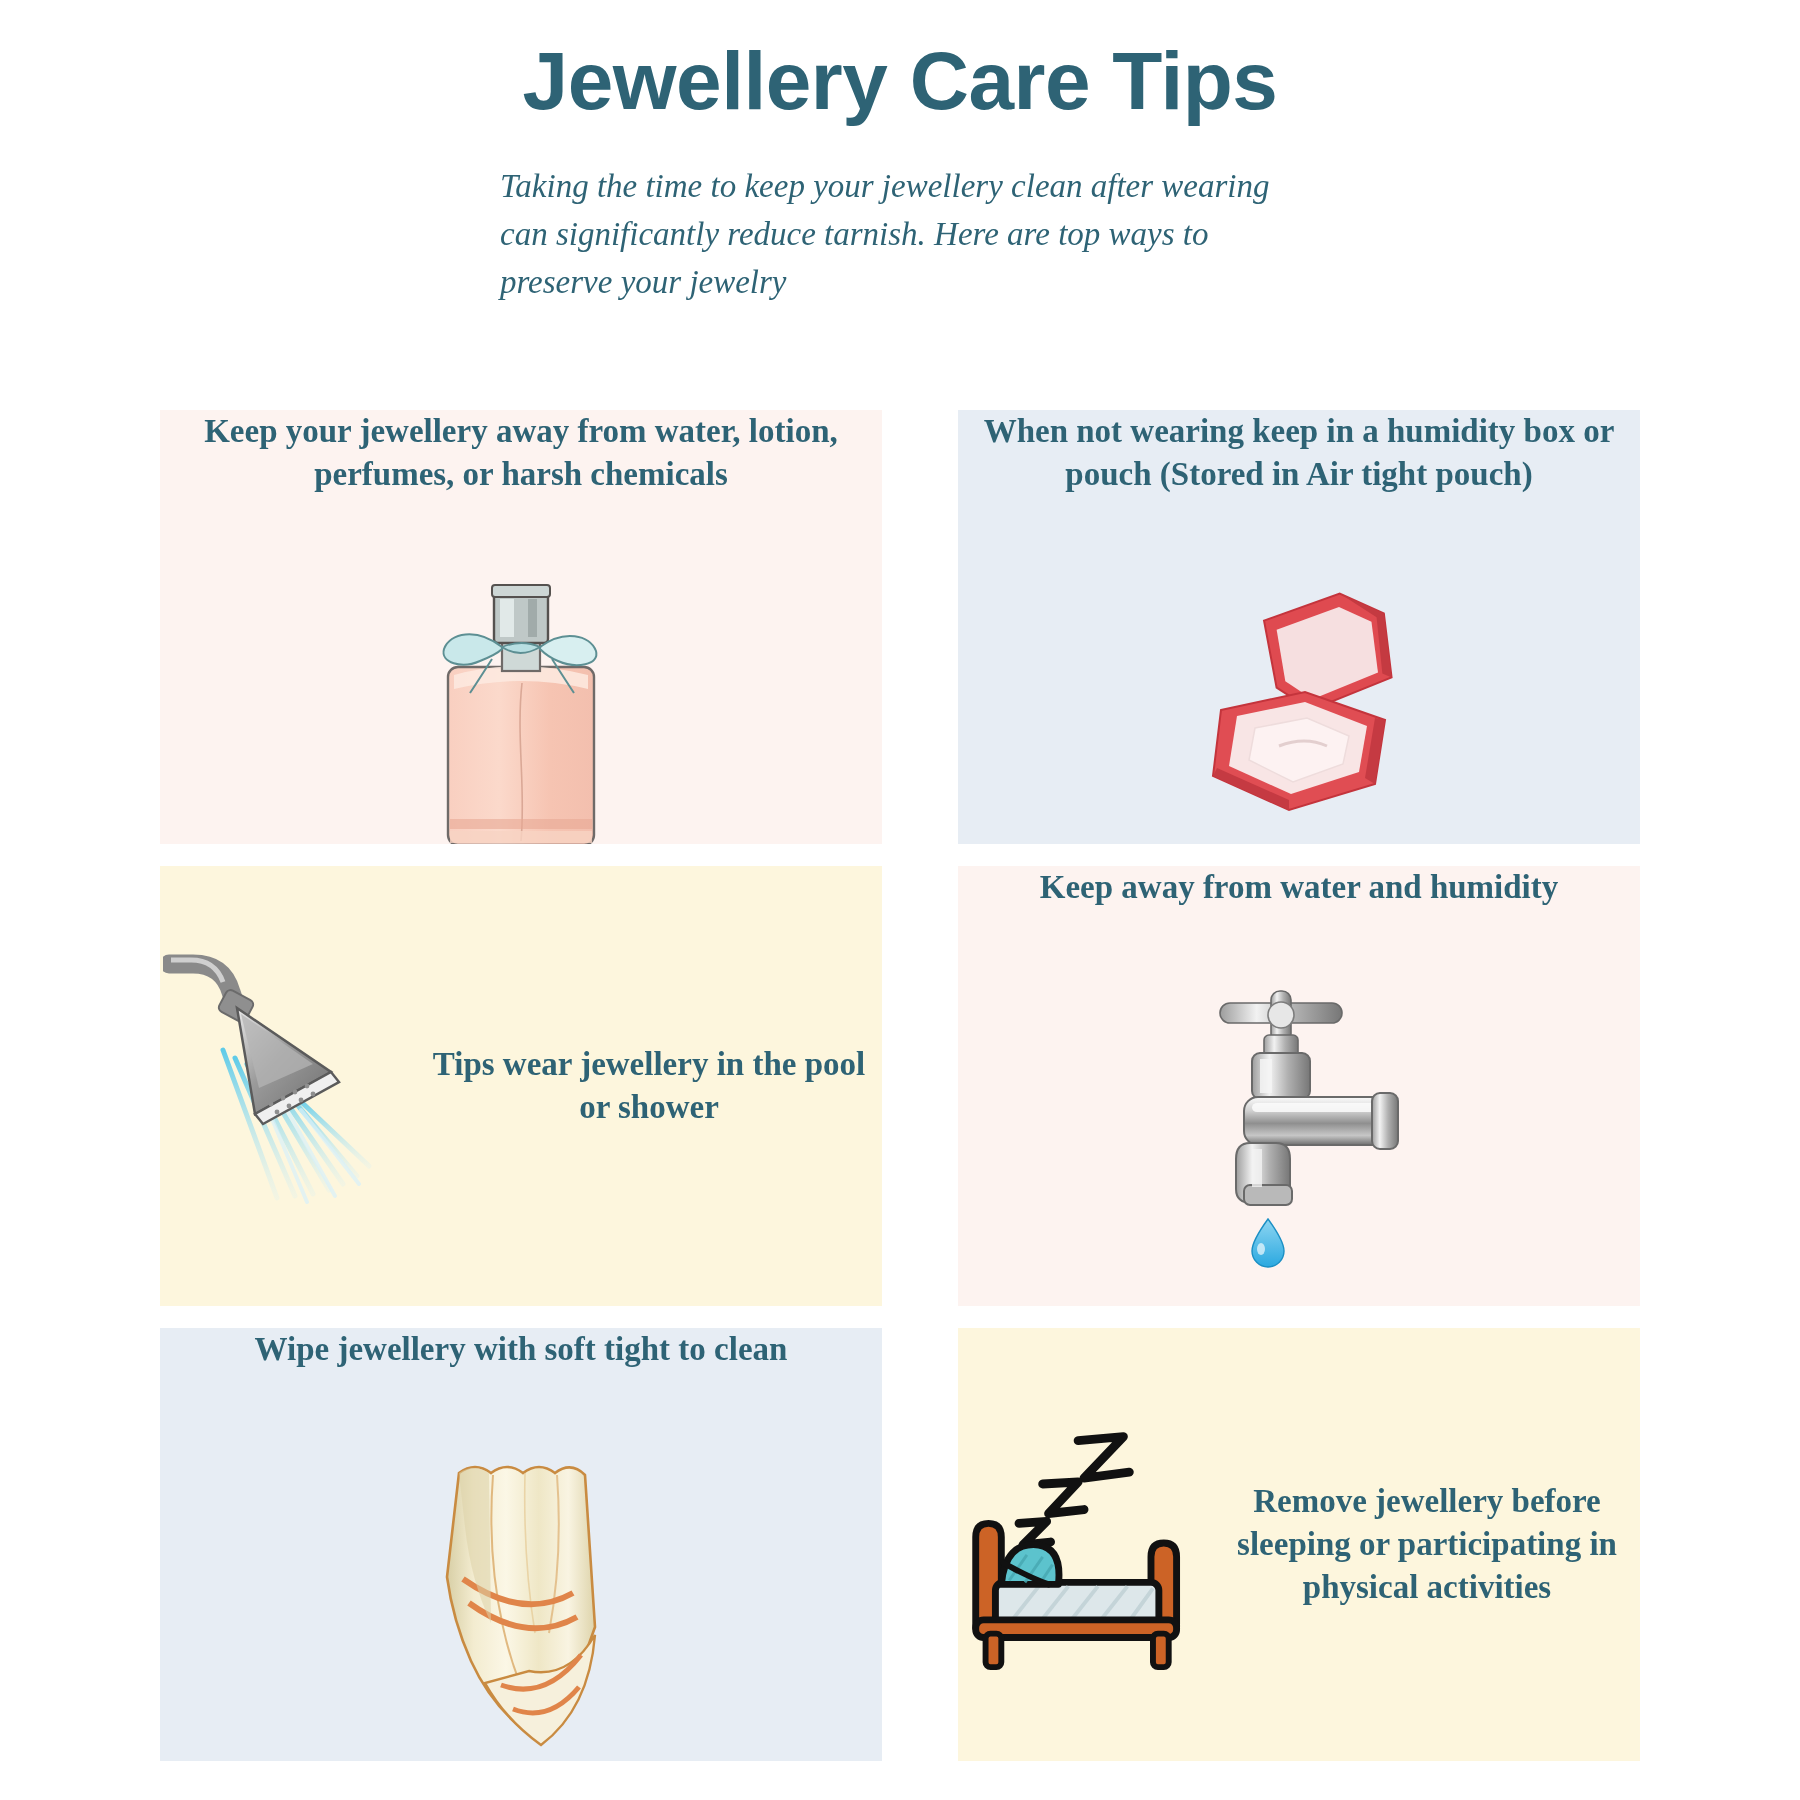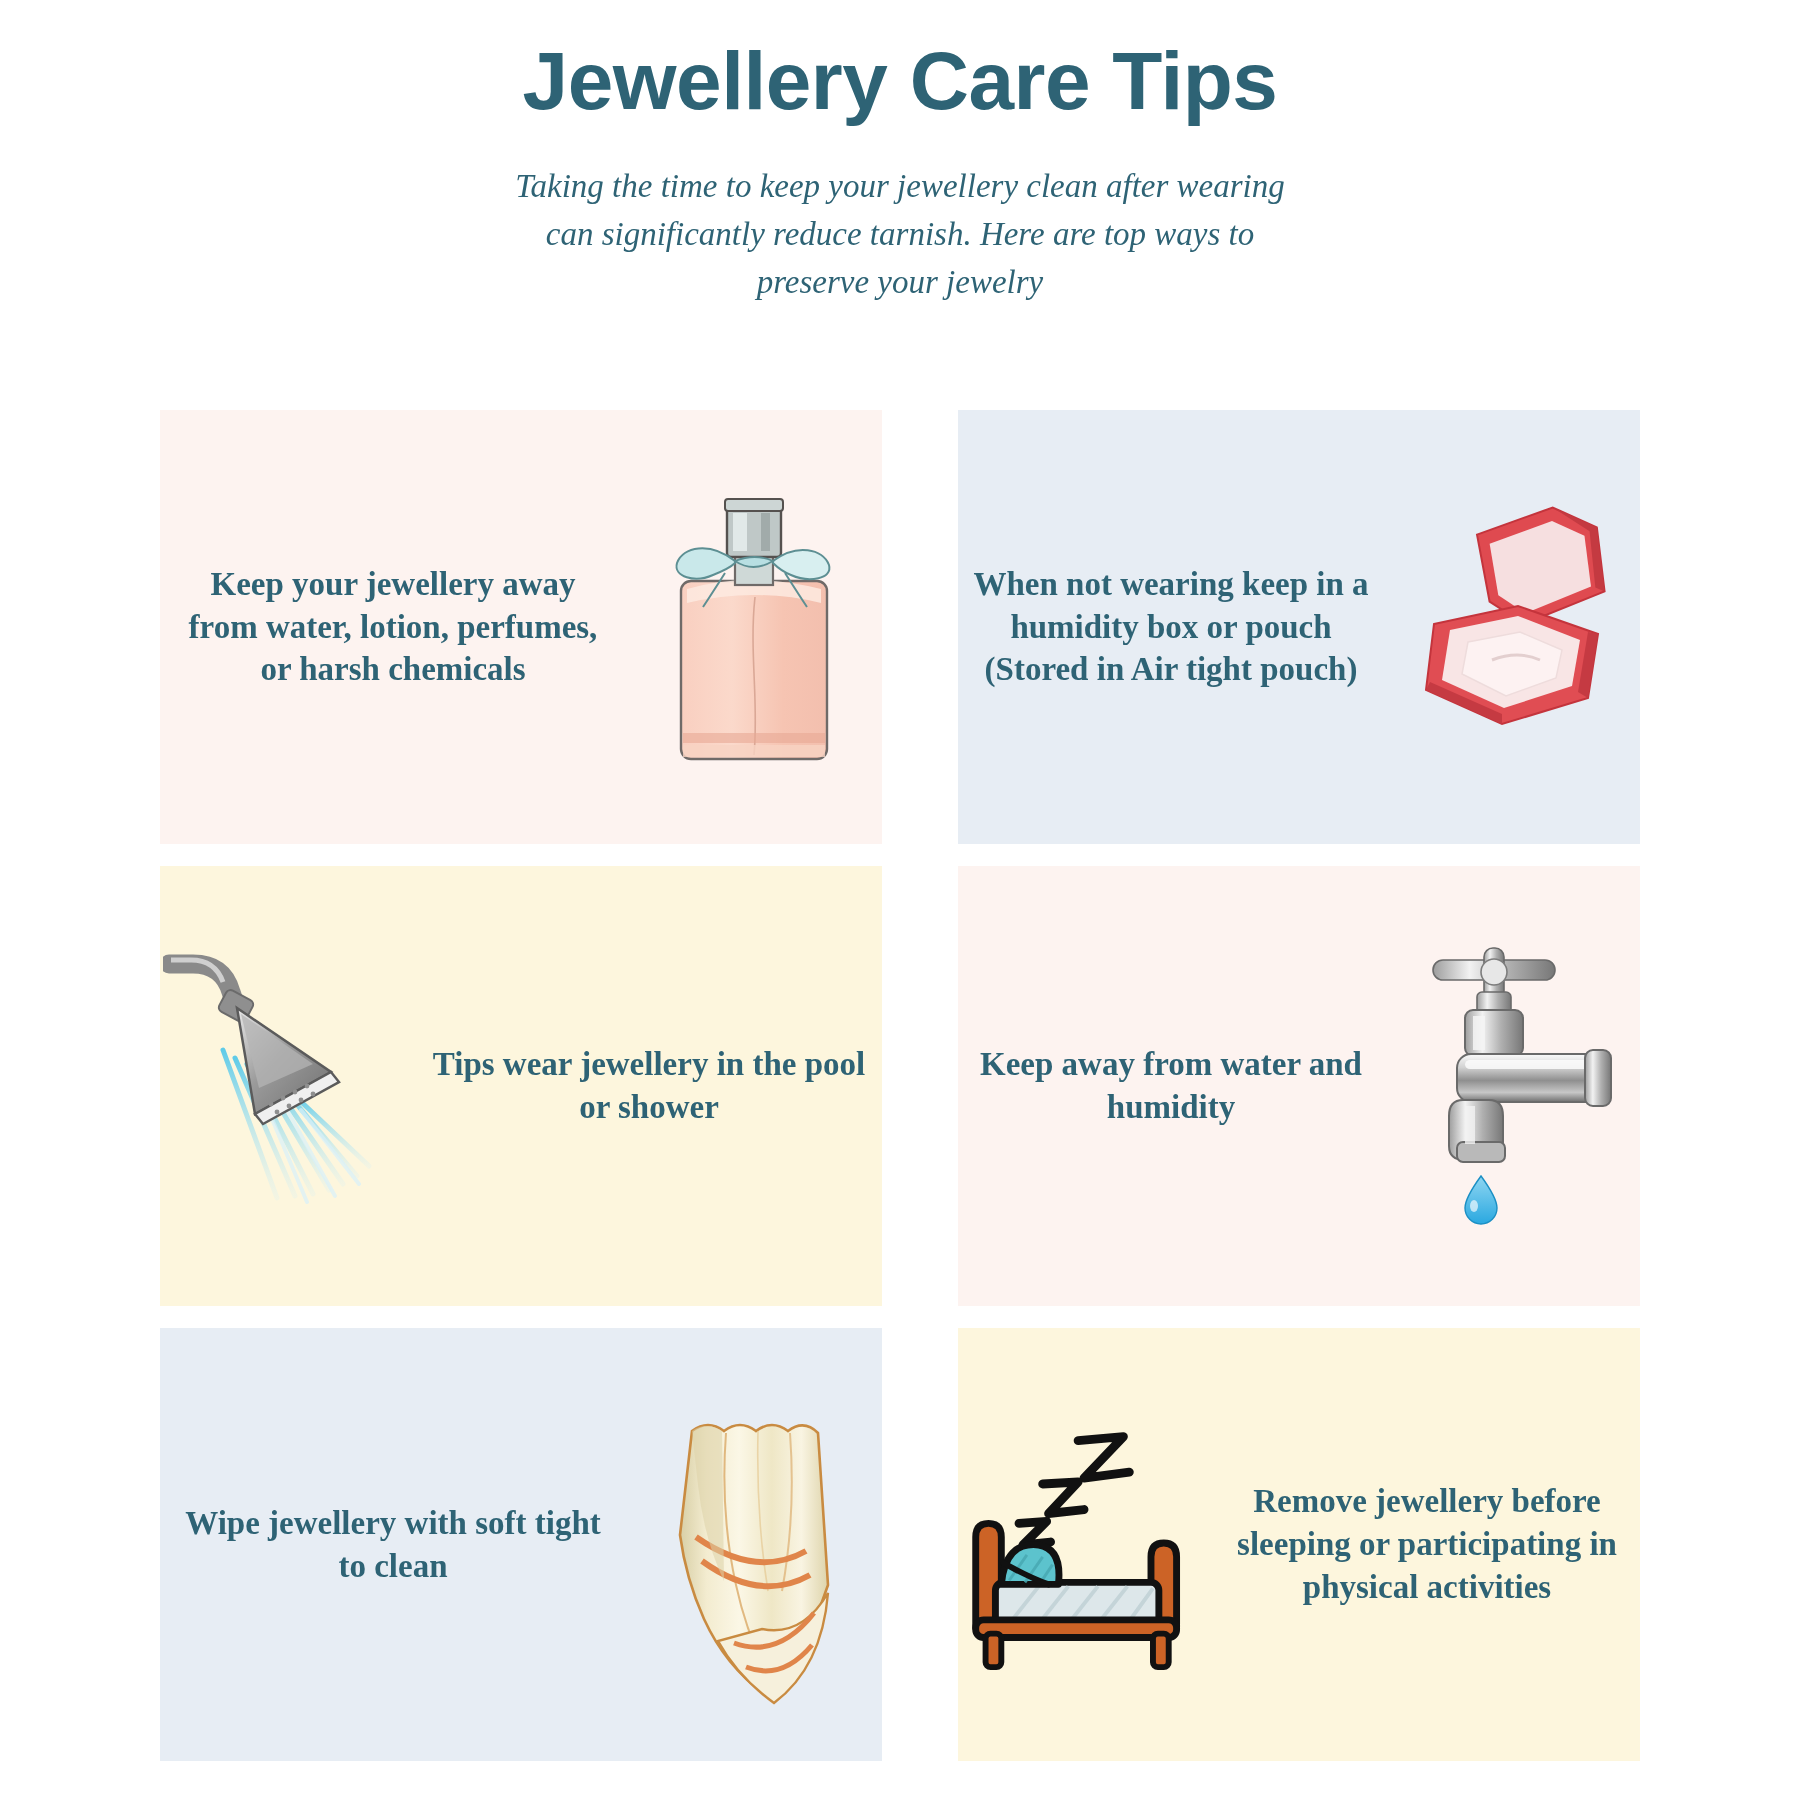--- a/index.html
+++ b/index.html
@@ -35,21 +35,21 @@
     margin: 0;
   }
   .subtitle {
     font-family: "Liberation Serif", serif;
     font-style: italic;
     font-size: 33px;
     line-height: 1.45;
     color: #2e6375;
     margin: 36px auto 0 auto;
     width: 800px;
-    text-align: center;
+    text-align: left;
   }
 
   
   .grid {
     position: absolute;
     left: 160px;
     top: 410px;
     width: 1480px;
     display: grid;
     grid-template-columns: 740px 740px;
@@ -64,21 +64,21 @@
   .cell.right { padding: 0 0 22px 58px; }
 
   .card {
     position: relative;
     width: 100%;
     height: 100%;
     display: flex;
     align-items: center;
     overflow: hidden;
   }
-  .card.text-left  { flex-direction: row; }
+  .card.text-left  { flex-direction: column; }
   .card.text-right { flex-direction: row-reverse; }
 
   .card-text {
     flex: 1 1 auto;
     text-align: center;
     font-family: "Liberation Serif", serif;
     font-weight: bold;
     font-size: 33px;
     line-height: 1.30;
     color: #2e6375;

